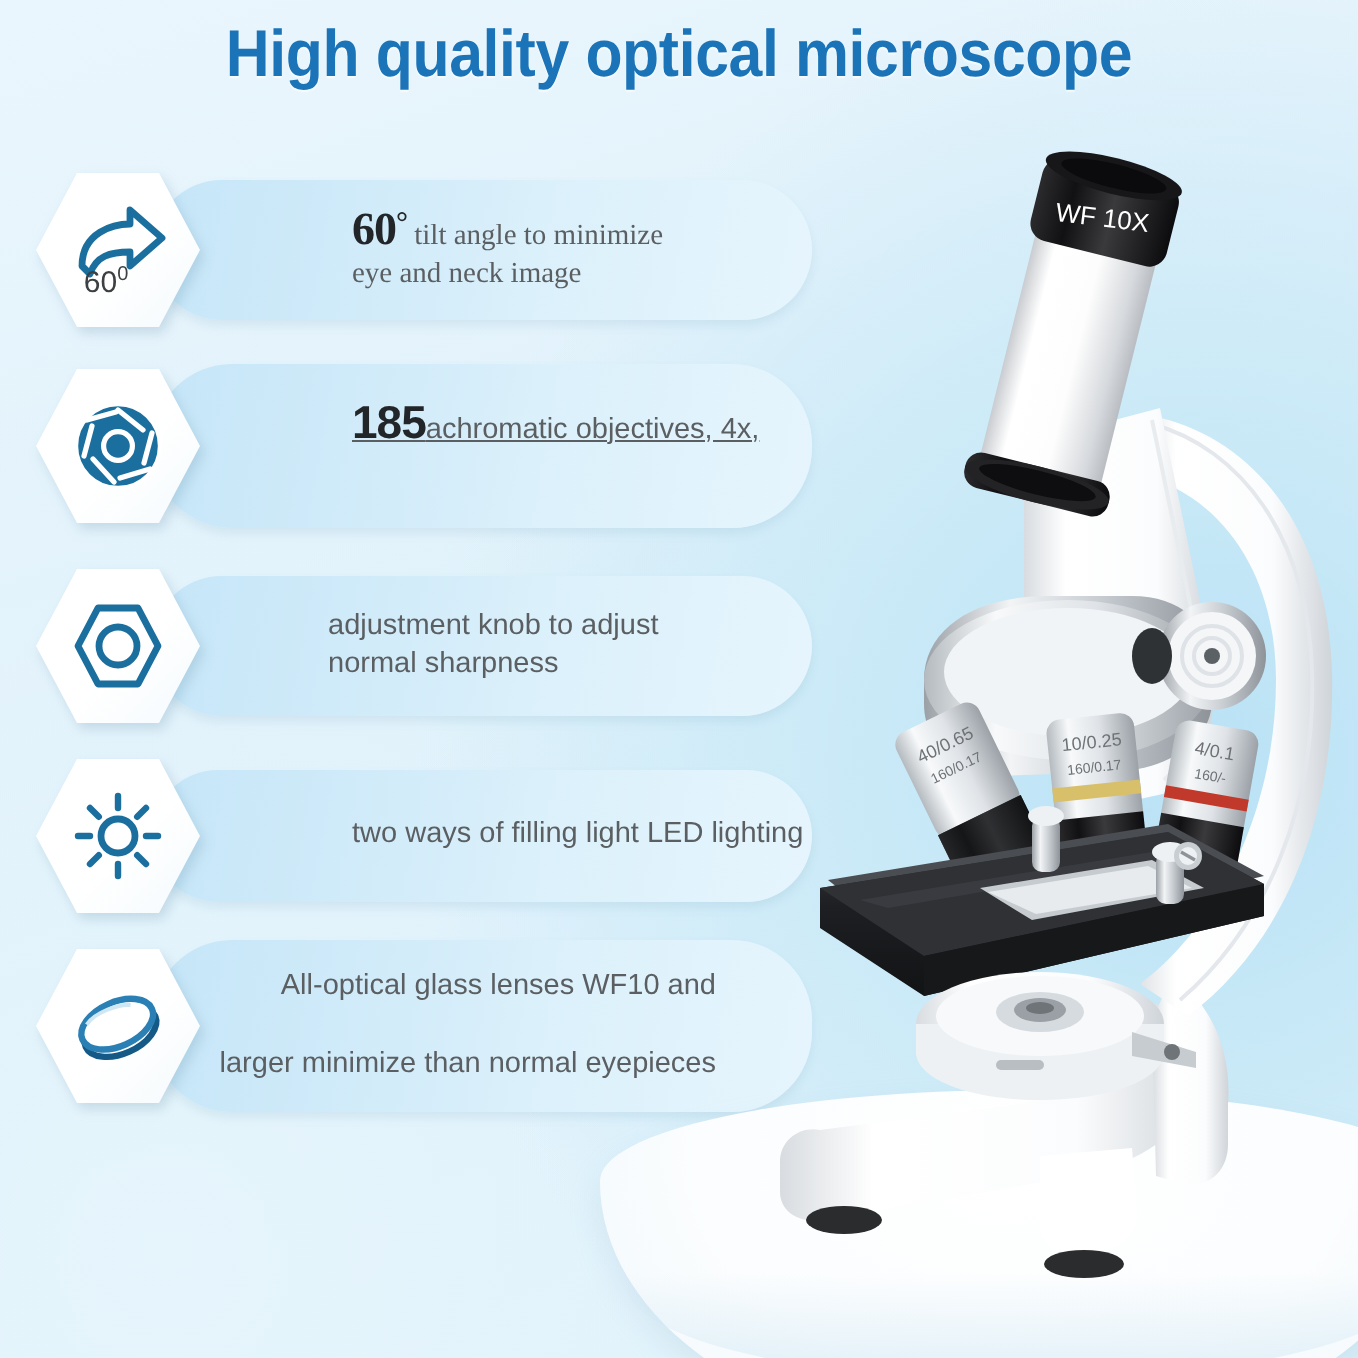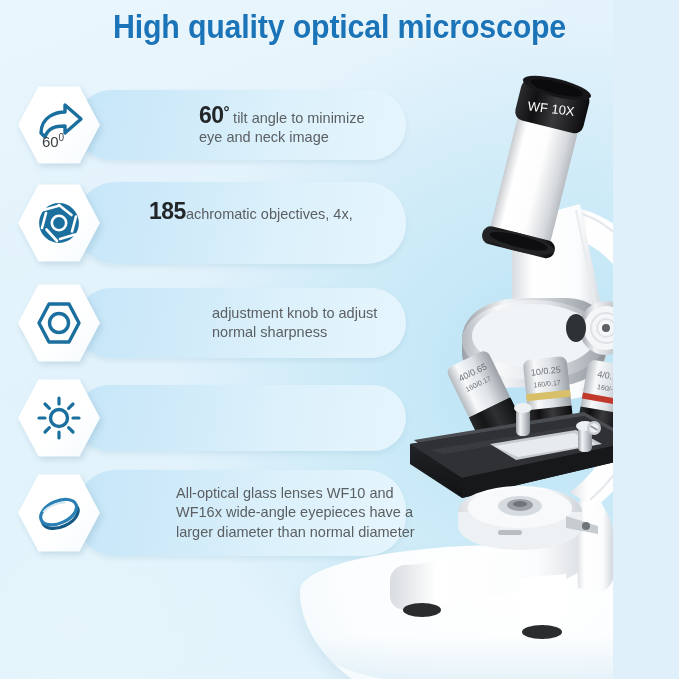--- a/index.html
+++ b/index.html
@@ -2,21 +2,21 @@
 <html><head>
 <meta charset="utf-8">
 <style>
   html,body{margin:0;padding:0;}
   body{
     width:679px;height:679px;overflow:hidden;
     font-family:"Liberation Sans", sans-serif;
     background:#dff0fb;
   }
   #stage{
-    position:relative;width:613px;height:679px;overflow:hidden;
+    position:relative;width:679px;height:679px;overflow:hidden;
     background:
       radial-gradient(circle at 88% 56%, #b9e2f5 0%, #c9e9f7 22%, rgba(215,238,250,0) 55%),
       radial-gradient(circle at 12% 92%, #e6f5fc 0%, rgba(230,245,252,0) 60%),
       linear-gradient(160deg,#eaf6fd 0%, #e2f2fb 35%, #d9eefa 62%, #e3f3fb 100%);
   }
 
   
   .title{
     position:absolute;left:0;top:8px;width:679px;text-align:center;
     font-size:33px;font-weight:bold;color:#1b74b8;
@@ -56,29 +56,29 @@
     font-family:"Liberation Sans", sans-serif;
   }
   .ftext .big{
     color:#232629;font-size:23px;font-weight:bold;line-height:19px;
     letter-spacing:-0.5px;
   }
   .ftext .deg{font-size:15px;vertical-align:super;font-weight:bold;}
 
   
   #f1{top:84px;} #f1 .pill{top:6px;width:330px;height:70px;}
-  #f1 .ftext{margin-left:99px;width:250px;}
+  #f1 .ftext{margin-left:76px;width:250px;font-family:Liberation Serif, serif;}
   #f2{top:182px;} #f2 .pill{top:0px;width:330px;height:82px;}
-  #f2 .ftext{margin-left:49px;width:252px;}
+  #f2 .ftext{margin-left:76px;width:252px;text-decoration:underline;}
   #f3{top:282px;} #f3 .pill{top:6px;width:330px;height:70px;}
-  #f3 .ftext{margin-left:112px;width:250px;}
+  #f3 .ftext{margin-left:64px;width:250px;}
   #f4{top:377px;} #f4 .pill{top:8px;width:330px;height:66px;}
   #f4 .ftext{margin-left:76px;width:252px;}
   #f5{top:472px;} #f5 .pill{top:-2px;width:330px;height:86px;}
-  #f5 .ftext{margin-left:76px;width:258px;}
+  #f5 .ftext{width:258px;text-align:right;}
 
   .hexlabel{
     position:absolute;z-index:5;left:0;right:12px;bottom:16px;text-align:center;
     font-size:15px;color:#3c4043;font-family:"Liberation Sans", sans-serif;
   }
   .hexlabel sup{font-size:10px;}
 
   
   #scope{position:absolute;left:370px;top:40px;width:309px;height:639px;}
   .platform{
@@ -168,38 +168,41 @@
             <path d="M28 42 L28 48"></path>
           <path d="M8 28 L14 28"></path>
             <path d="M42 28 L48 28"></path>
           <path d="M14 14 L18.4 18.4"></path>
             <path d="M37.6 37.6 L42 42"></path>
           <path d="M42 14 L37.6 18.4"></path>
             <path d="M18.4 37.6 L14 42"></path>
         </g>
       </svg>
     </div>
+    <div class="ftext">
+      <span>two ways of filling light LED lighting</span>
+    </div>
   </div>
 
   <div class="feature" id="f5">
     <div class="pill"></div>
     <div class="hexwrap">
       <div class="hex"></div>
       <svg class="hexicon" viewBox="0 0 56 56">
         <g transform="rotate(-24 28 28)">
           <ellipse cx="28" cy="31" rx="19" ry="11" fill="none" stroke="#155a86" stroke-width="3.2"></ellipse>
           <ellipse cx="28" cy="27" rx="19" ry="11" fill="#ffffff" stroke="#2a80b5" stroke-width="3.2"></ellipse>
           <path d="M14 21 C20 17, 33 18, 38 21" fill="none" stroke="#cfe6f3" stroke-width="2"></path>
         </g>
       </svg>
     </div>
     <div class="ftext">
       <span>All-optical glass lenses WF10 and</span><br>
-      <span>WF16x wide-angle eyepieces have a</span><br>
-      <span>larger diameter than normal diameter</span>
+      <br>
+      <span>larger minimize than normal eyepieces</span>
     </div>
   </div>
 
   <div id="scope">
     <div class="platform"></div>
 
     <svg class="scope" width="309" height="639" viewBox="0 0 309 639">
       <defs>
         <linearGradient id="tubeG" x1="0" y1="0" x2="1" y2="0">
           <stop offset="0" stop-color="#c9ccd0"></stop>

